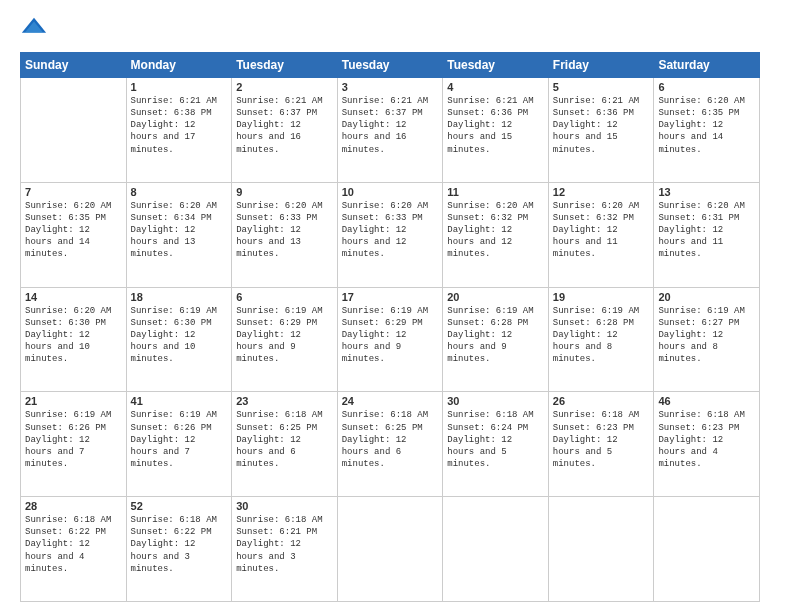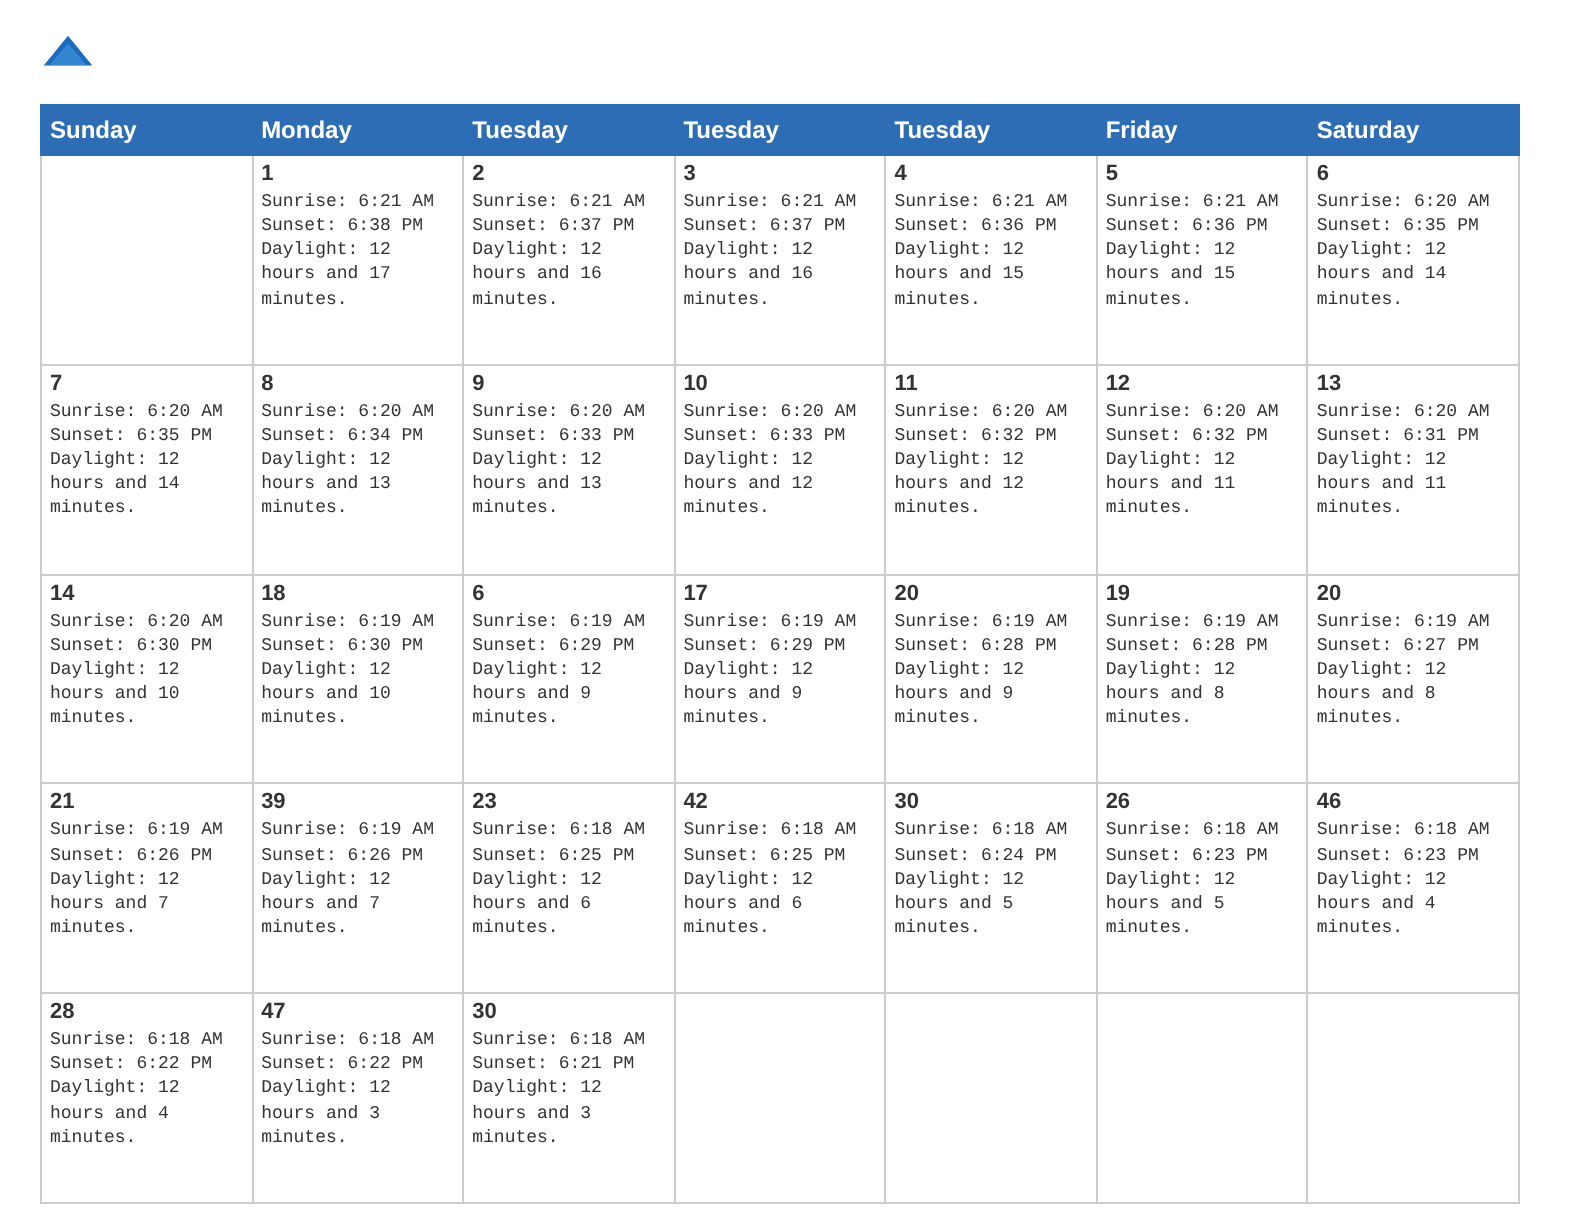--- a/index.html
+++ b/index.html
@@ -273,35 +273,35 @@
         </tr>
         <tr>
           <td>
             <span class="day-num">21</span>
             <div class="cell-info">Sunrise: 6:19 AM
 Sunset: 6:26 PM
 Daylight: 12 hours
 and 7 minutes.</div>
           </td>
           <td>
-            <span class="day-num">39</span>
+            <span class="day-num">41</span>
             <div class="cell-info">Sunrise: 6:19 AM
 Sunset: 6:26 PM
 Daylight: 12 hours
 and 7 minutes.</div>
           </td>
           <td>
             <span class="day-num">23</span>
             <div class="cell-info">Sunrise: 6:18 AM
 Sunset: 6:25 PM
 Daylight: 12 hours
 and 6 minutes.</div>
           </td>
           <td>
-            <span class="day-num">42</span>
+            <span class="day-num">24</span>
             <div class="cell-info">Sunrise: 6:18 AM
 Sunset: 6:25 PM
 Daylight: 12 hours
 and 6 minutes.</div>
           </td>
           <td>
             <span class="day-num">30</span>
             <div class="cell-info">Sunrise: 6:18 AM
 Sunset: 6:24 PM
 Daylight: 12 hours
@@ -324,21 +324,21 @@
         </tr>
         <tr>
           <td>
             <span class="day-num">28</span>
             <div class="cell-info">Sunrise: 6:18 AM
 Sunset: 6:22 PM
 Daylight: 12 hours
 and 4 minutes.</div>
           </td>
           <td>
-            <span class="day-num">47</span>
+            <span class="day-num">52</span>
             <div class="cell-info">Sunrise: 6:18 AM
 Sunset: 6:22 PM
 Daylight: 12 hours
 and 3 minutes.</div>
           </td>
           <td>
             <span class="day-num">30</span>
             <div class="cell-info">Sunrise: 6:18 AM
 Sunset: 6:21 PM
 Daylight: 12 hours

